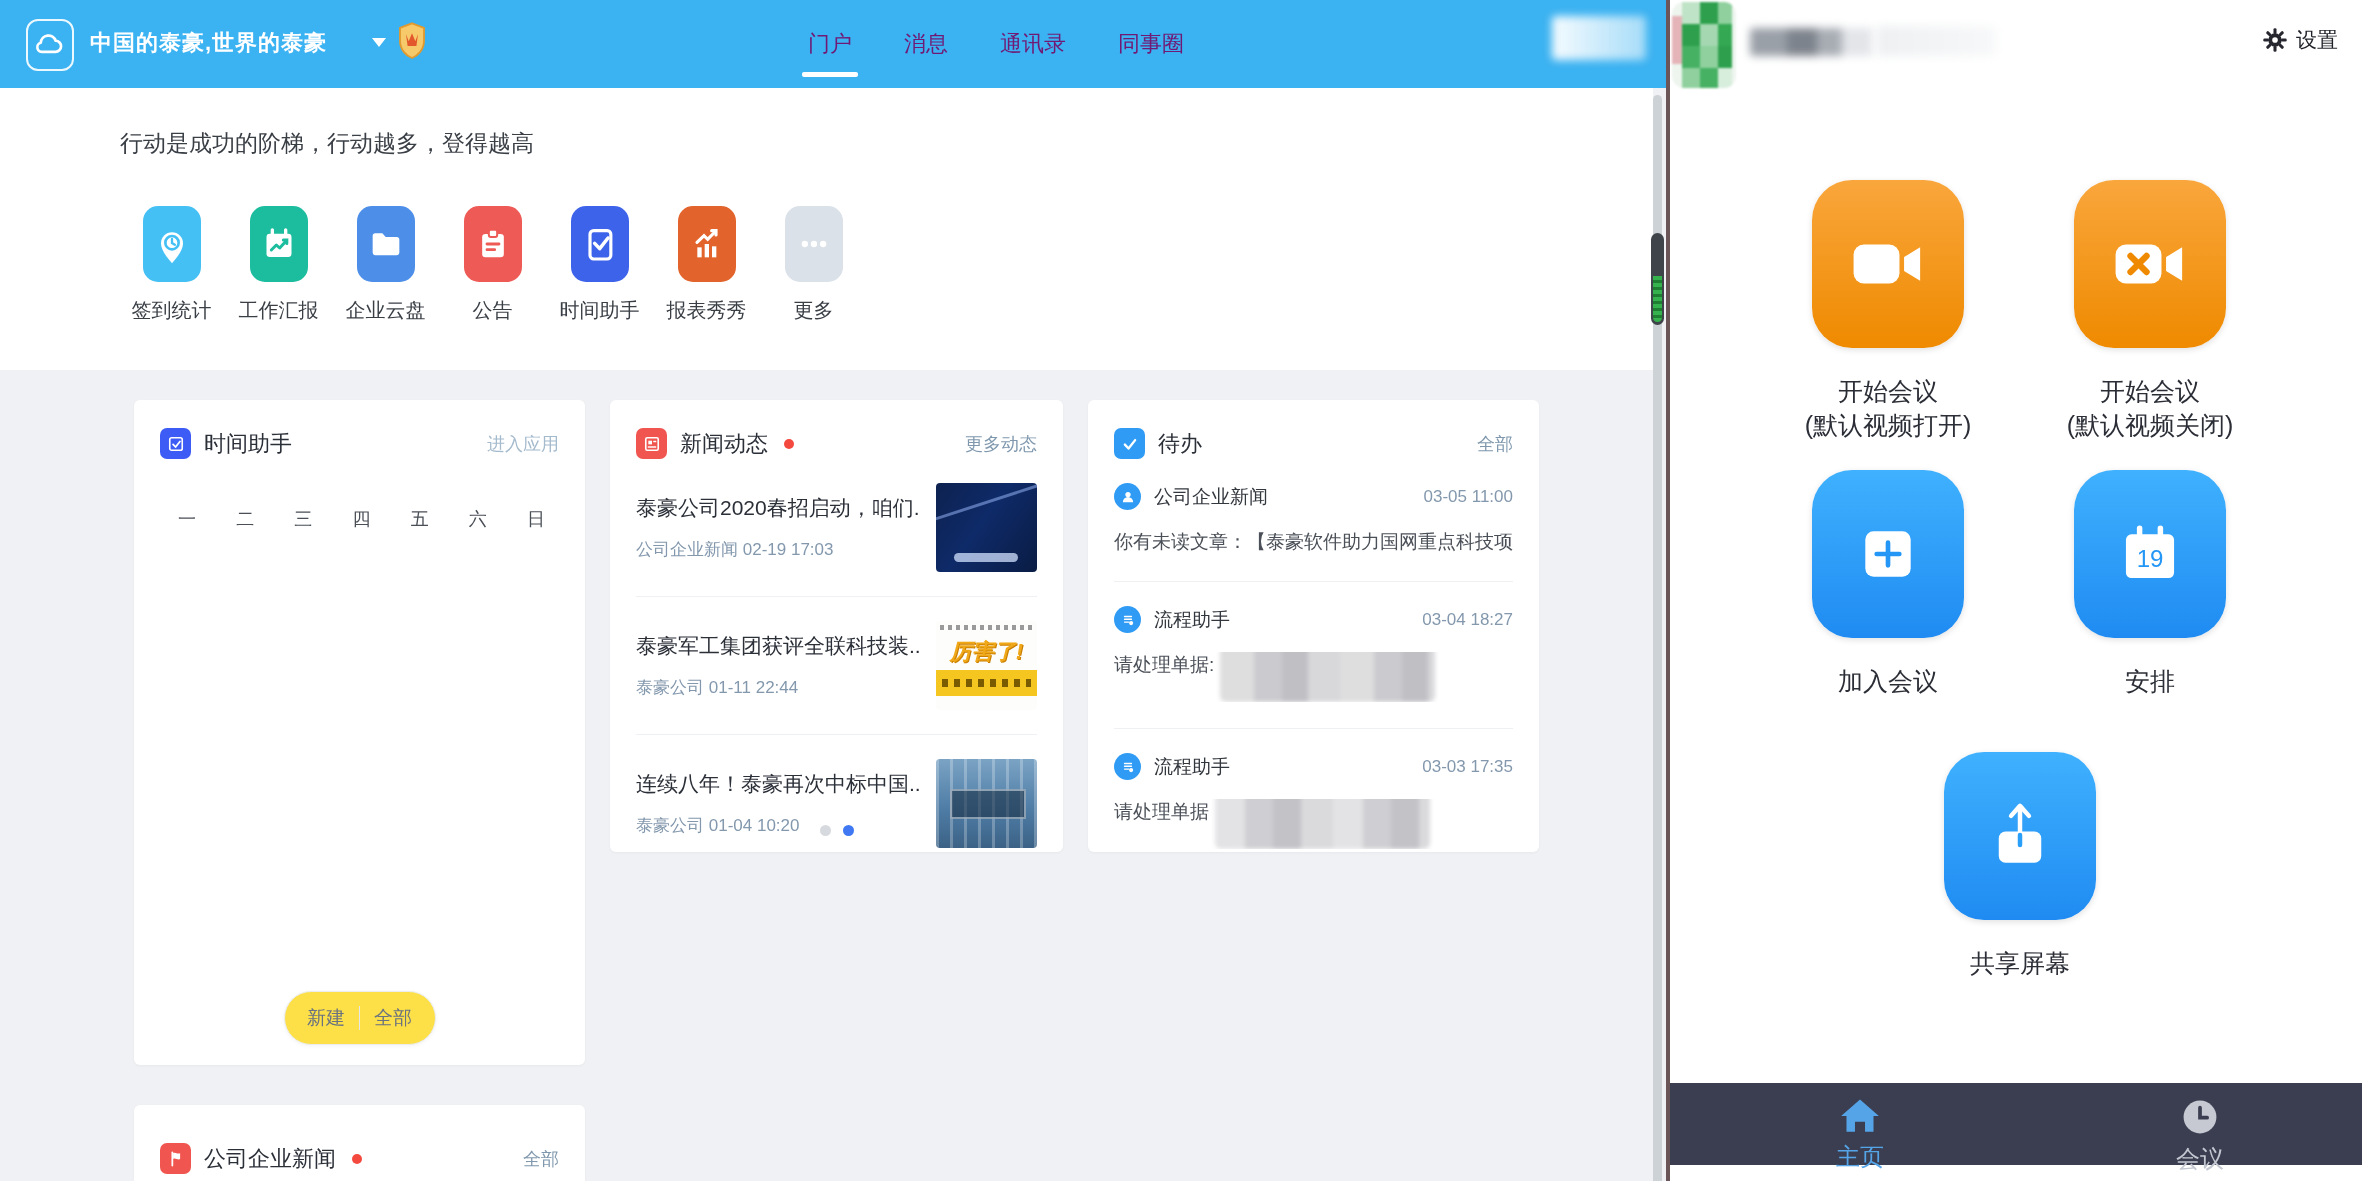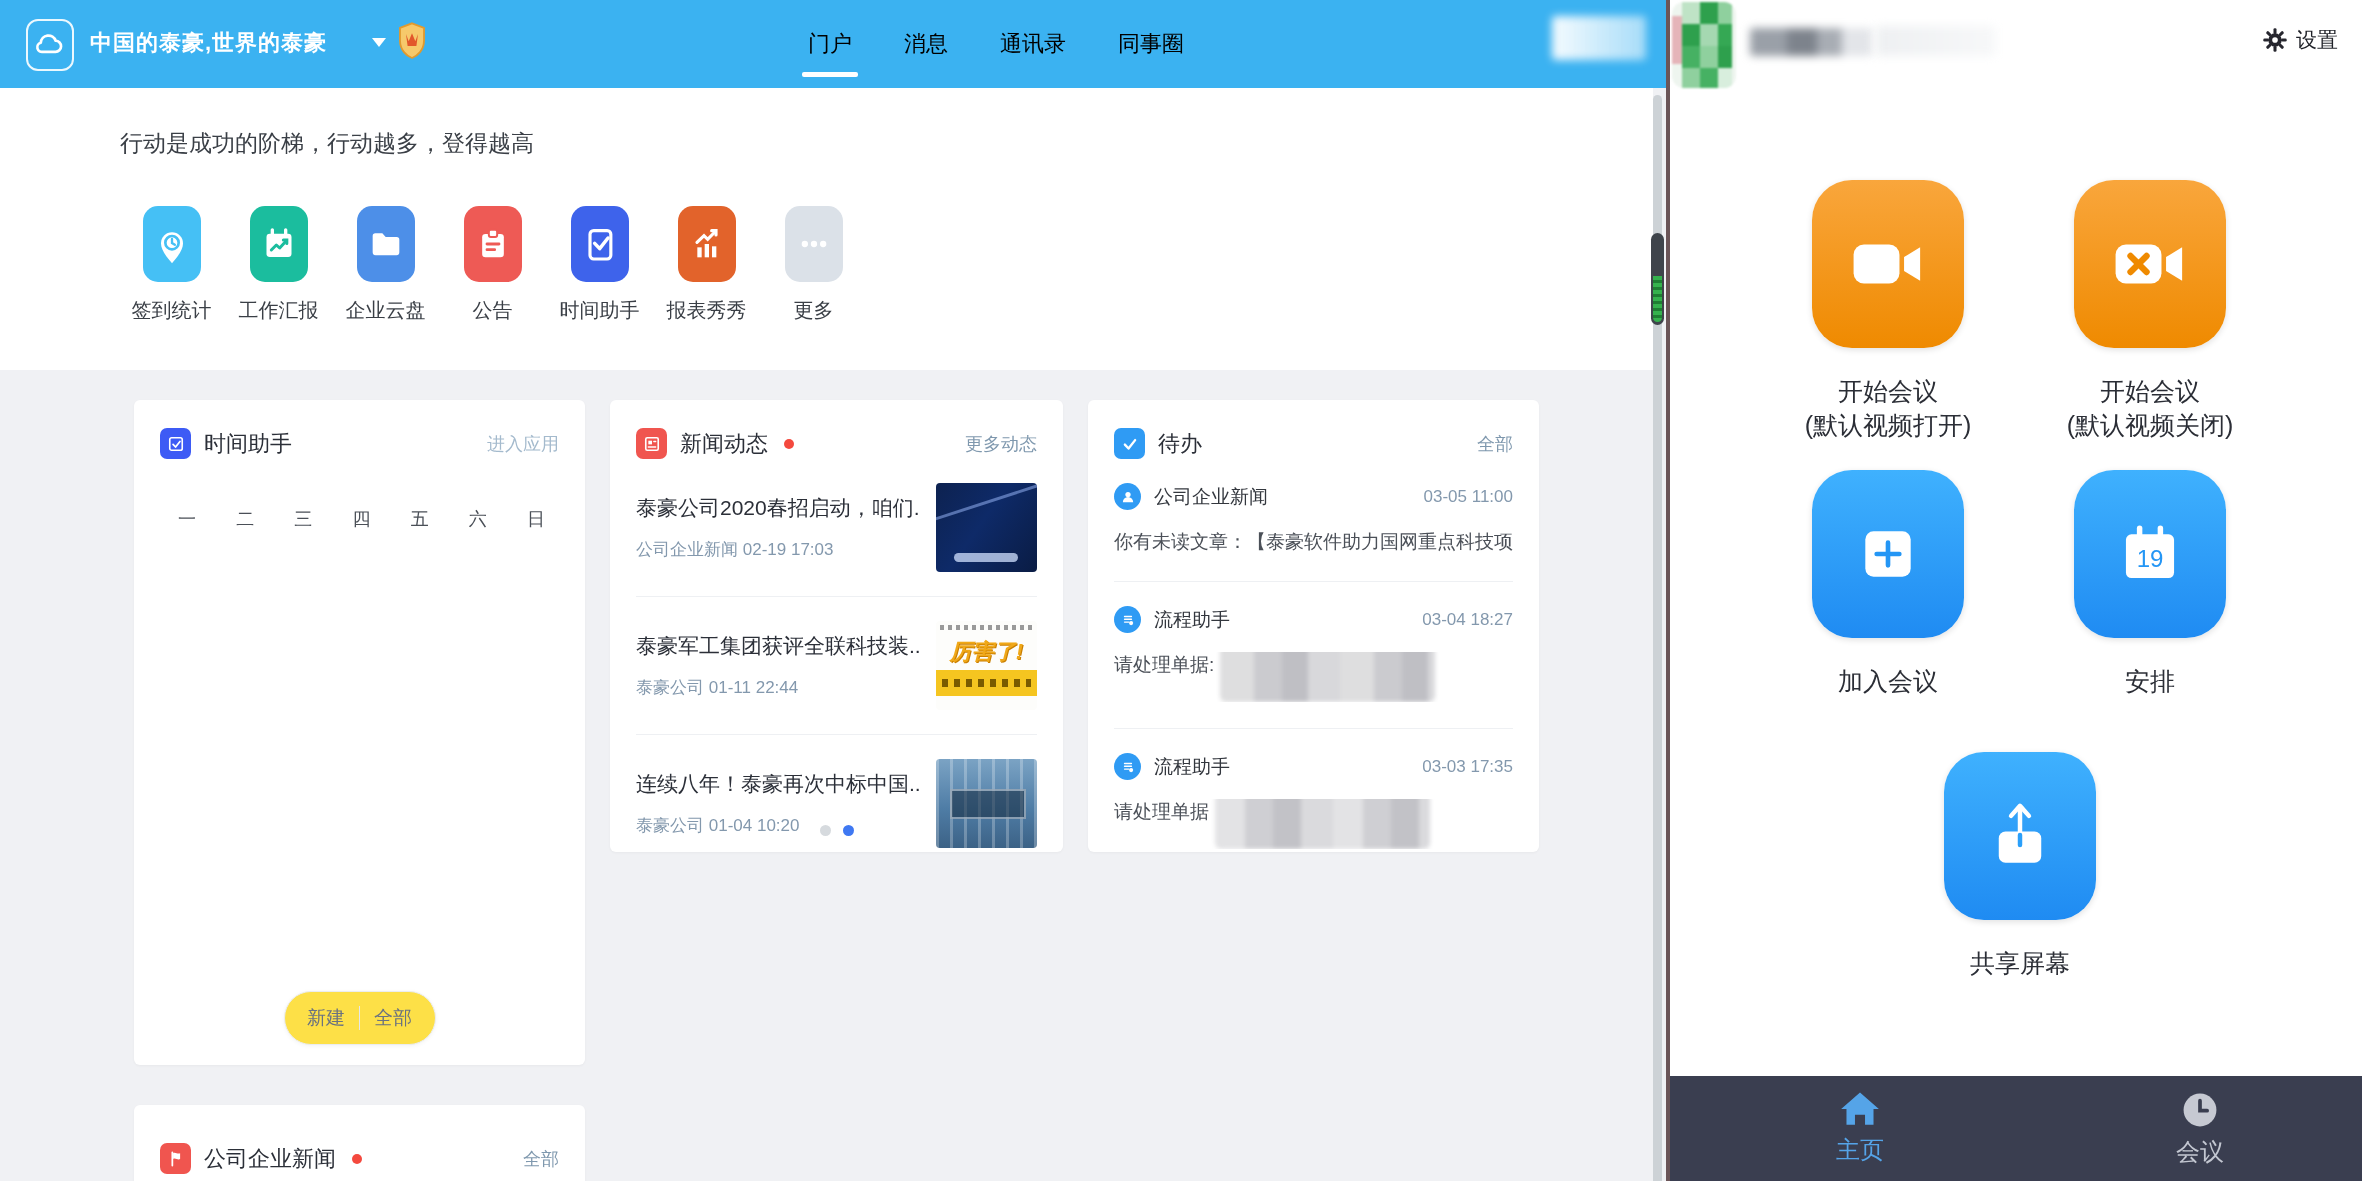--- a/index.html
+++ b/index.html
@@ -8,21 +8,21 @@
 
   
   .portal { position:absolute; left:0; top:0; width:1668px; height:1181px; background:#f0f1f4;padding-left:37px; }
 
   .topbar { position:absolute; left:0; top:0; width:1668px; height:88px; background:#3bb2f1; }
   .logo-box { position:absolute; left:26px; top:19px; width:48px; height:52px; border:2px solid rgba(255,255,255,.9); border-radius:12px; display:flex; align-items:center; justify-content:center; }
   .logo-text { position:absolute; left:90px; top:28px; color:#fff; font-size:22px; font-weight:bold; letter-spacing:1px; }
   .logo-caret { position:absolute; left:372px; top:38px; width:0; height:0; border-left:7px solid transparent; border-right:7px solid transparent; border-top:9px solid #fff; }
   .medal { position:absolute; left:396px; top:22px; }
   .topnav { position:absolute; left:806px; top:0; height:88px; display:flex; gap:48px; align-items:center; }
-  .topnav .nav-item { position:relative; color:#000000; font-size:22px; padding:10px 2px; cursor:pointer; }
+  .topnav .nav-item { position:relative; color:#701a75; font-size:22px; padding:10px 2px; cursor:pointer; }
   .topnav .nav-item.active::after { content:""; position:absolute; left:-4px; right:-4px; bottom:-8px; height:5px; background:#fff; border-radius:2px; }
   .topbar-blur { position:absolute; left:1552px; top:16px; width:94px; height:44px; background:linear-gradient(90deg,rgba(255,255,255,.95),rgba(255,255,255,.55)); border-radius:4px; filter:blur(4px); }
 
   .hero { position:absolute; left:0; top:88px; width:1653px; height:282px; background:#fff; }
   .motto { position:absolute; left:120px; top:40px; font-size:23px; color:#3a3f46; }
   .apps { position:absolute; left:118px; top:118px; display:flex; }
   .app { width:107px; display:flex; flex-direction:column; align-items:center; cursor:pointer; }
   .tile { width:58px; height:76px; border-radius:15px; display:flex; align-items:center; justify-content:center; }
   .app-label { margin-top:15px; font-size:20px; color:#3a3f46; white-space:nowrap; }
 
@@ -103,21 +103,21 @@
   .action-tile { width:152px; height:168px; border-radius:40px; display:flex; align-items:center; justify-content:center; box-shadow:0 2px 6px rgba(0,0,0,.12); }
   .tile-orange { background:linear-gradient(180deg,#f9a63c,#ef8a00); }
   .tile-blue { background:linear-gradient(180deg,#3fb1fe,#1f8bf2); }
   .action-label { margin-top:26px; font-size:25px; color:#2b2e36; line-height:34px; text-align:center; white-space:nowrap; }
   .act-1 { left:83px; top:180px; }
   .act-2 { left:345px; top:180px; }
   .act-3 { left:83px; top:470px; }
   .act-4 { left:345px; top:470px; }
   .act-share { left:215px; top:752px; }
 
-  .tabbar { position:absolute; left:0; bottom:0; width:692px; height:105px; background:#3a3e50; display:flex; }
+  .tabbar { position:absolute; left:0; bottom:16px; width:692px; height:82px; background:#3a3e50; display:flex; }
   .tab { position:absolute; top:14px; width:160px; display:flex; flex-direction:column; align-items:center; cursor:pointer; }
   .tab-home { left:110px; }
   .tab-meet { left:450px; }
   .tab-label { margin-top:6px; font-size:24px; }
   .tab-home .tab-label { color:#55a4e8; }
   .tab-meet .tab-label { color:#c3c7d1; }
 </style>
 </head>
 <body>
 

